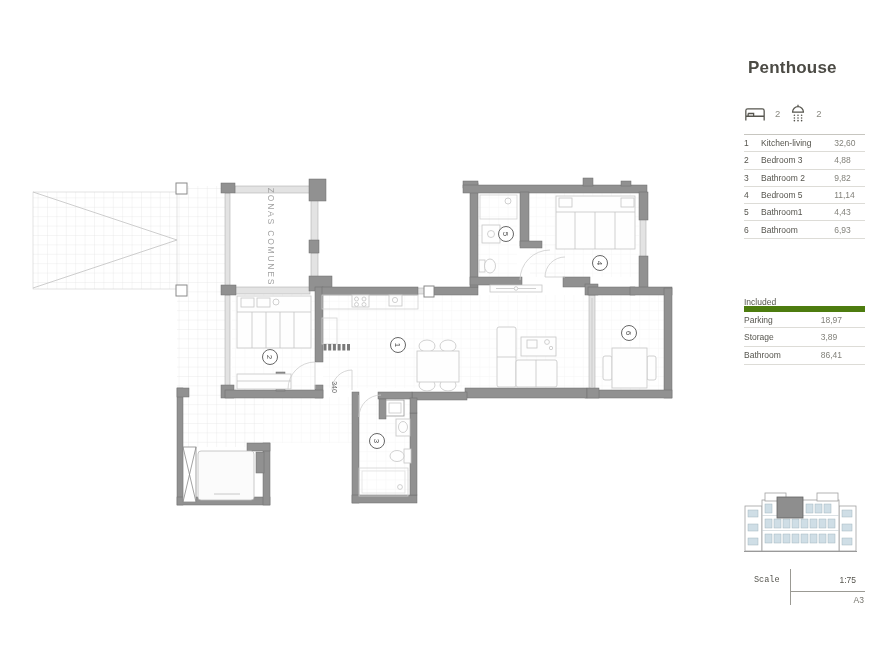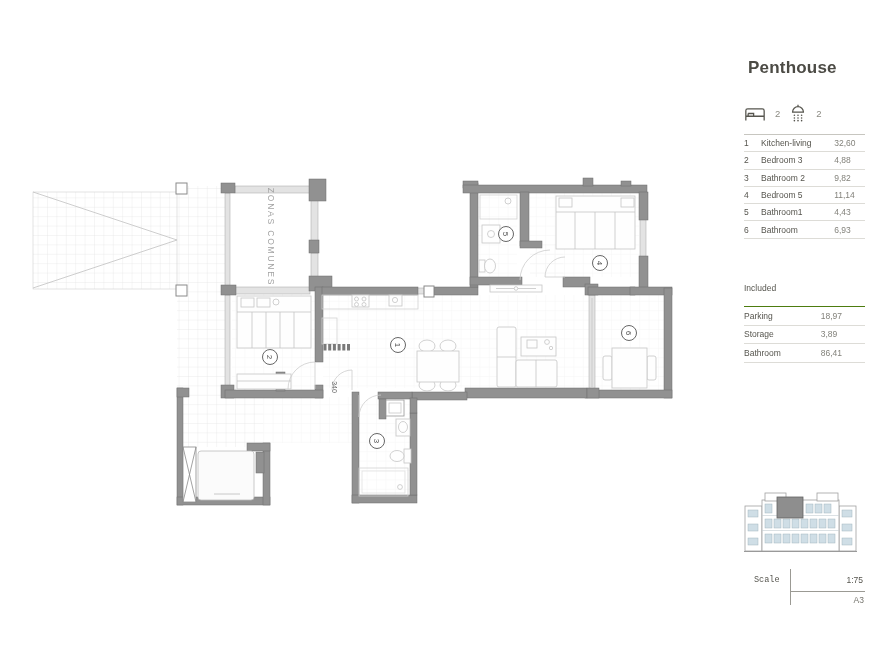--- a/index.html
+++ b/index.html
@@ -11,30 +11,30 @@
   .stats .cnt{font-size:9.5px;color:#8b8a82;}
   .stats svg{display:block;}
   table{border-collapse:collapse;width:121px;position:absolute;left:0;}
   .rooms{top:78px;}
   .rooms tr{height:17.3px;}
   .rooms tr, .inc tr{border-bottom:1px solid #dddcd7;}
   .rooms tr:first-child{border-top:1px solid #c7c6c0;}
   td{font-size:8.5px;color:#56554e;padding:0;}
   td.num{width:17px;color:#56554e;}
   td.val{text-align:left;color:#83827b;margin-top:24px;}
-  .inc-label{position:absolute;left:0;top:227px;font-size:8.5px;color:#56554e;}
+  .inc-label{position:absolute;left:0;top:241px;font-size:8.5px;color:#56554e;}
   .inc{top:250px;}
   .inc tr{height:18.6px;}
-  .inc tr:first-child{border-top:1px solid #4d7c0f;}
+  .inc tr:first-child{border-top:6px solid #4d7c0f;}
   .elev{position:absolute;left:0;top:432px;}
   .scaleblock{position:absolute;left:0;top:508px;width:121px;height:44px;font-size:8.5px;color:#56554e;}
   .scaleblock .vline{position:absolute;left:46px;top:5px;width:1px;height:36px;background:#9b9a94;}
   .scaleblock .hline{position:absolute;left:46px;top:27px;right:0;height:1px;background:#9b9a94;}
   .scaleblock .s-label{position:absolute;left:10px;top:11px;font-family:Liberation Mono, monospace;}
-  .scaleblock .s-val{position:absolute;right:2px;top:11px;}
+  .scaleblock .s-val{position:absolute;right:9px;top:11px;}
   .scaleblock .s-sheet{position:absolute;right:1px;top:31px;color:#76756e;}
 </style>
 </head>
 <body>
 
 <div class="page">
 
   <svg class="plan-svg" width="720" height="652" viewBox="0 0 720 652">
     <defs>
       <pattern id="gcommon" width="9.4" height="9.4" patternUnits="userSpaceOnUse">

